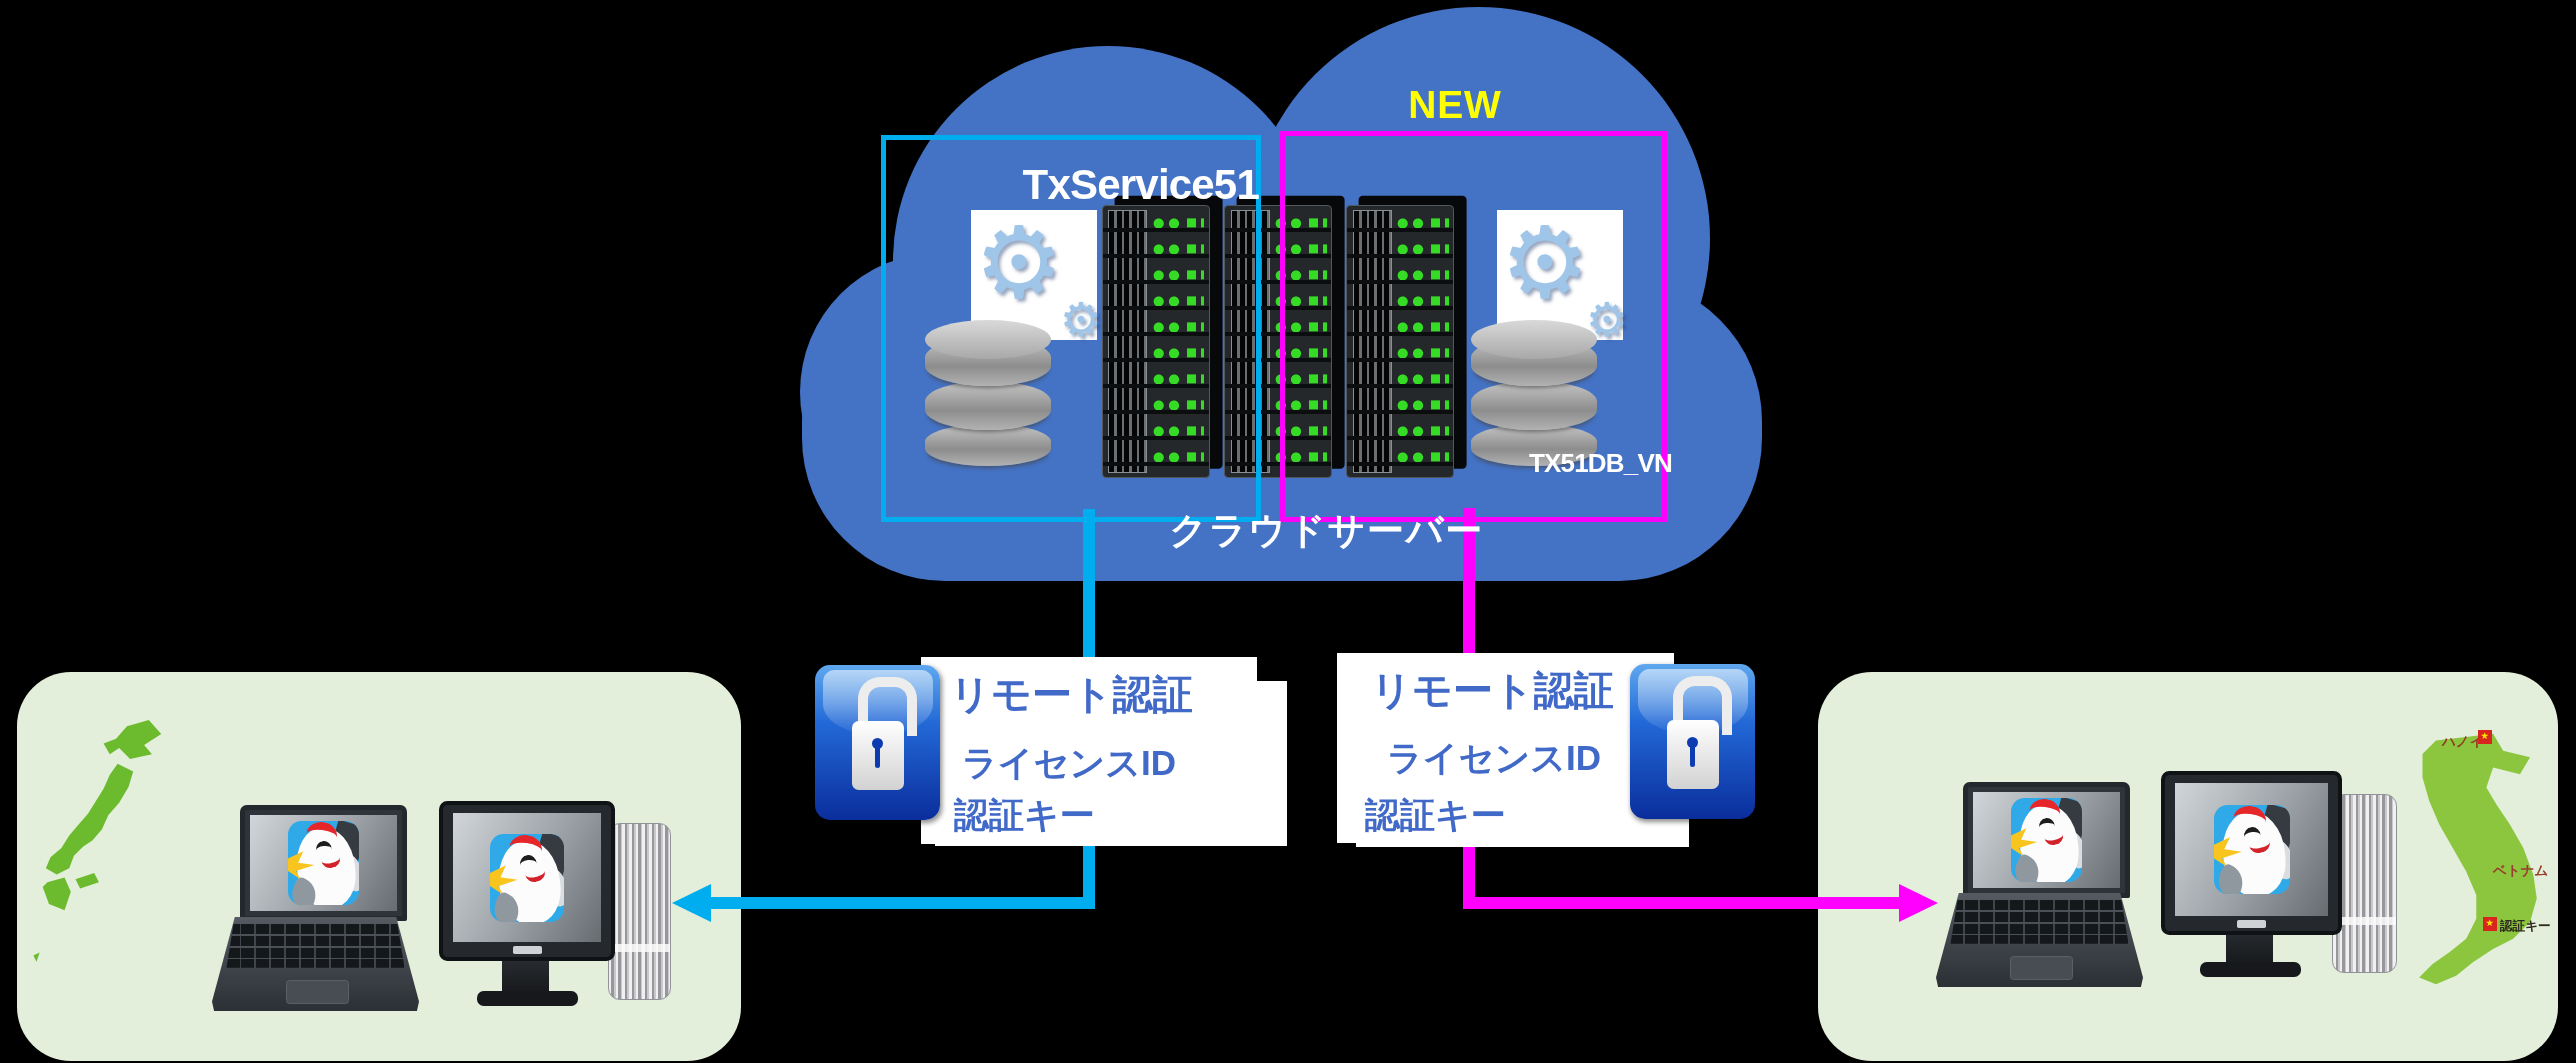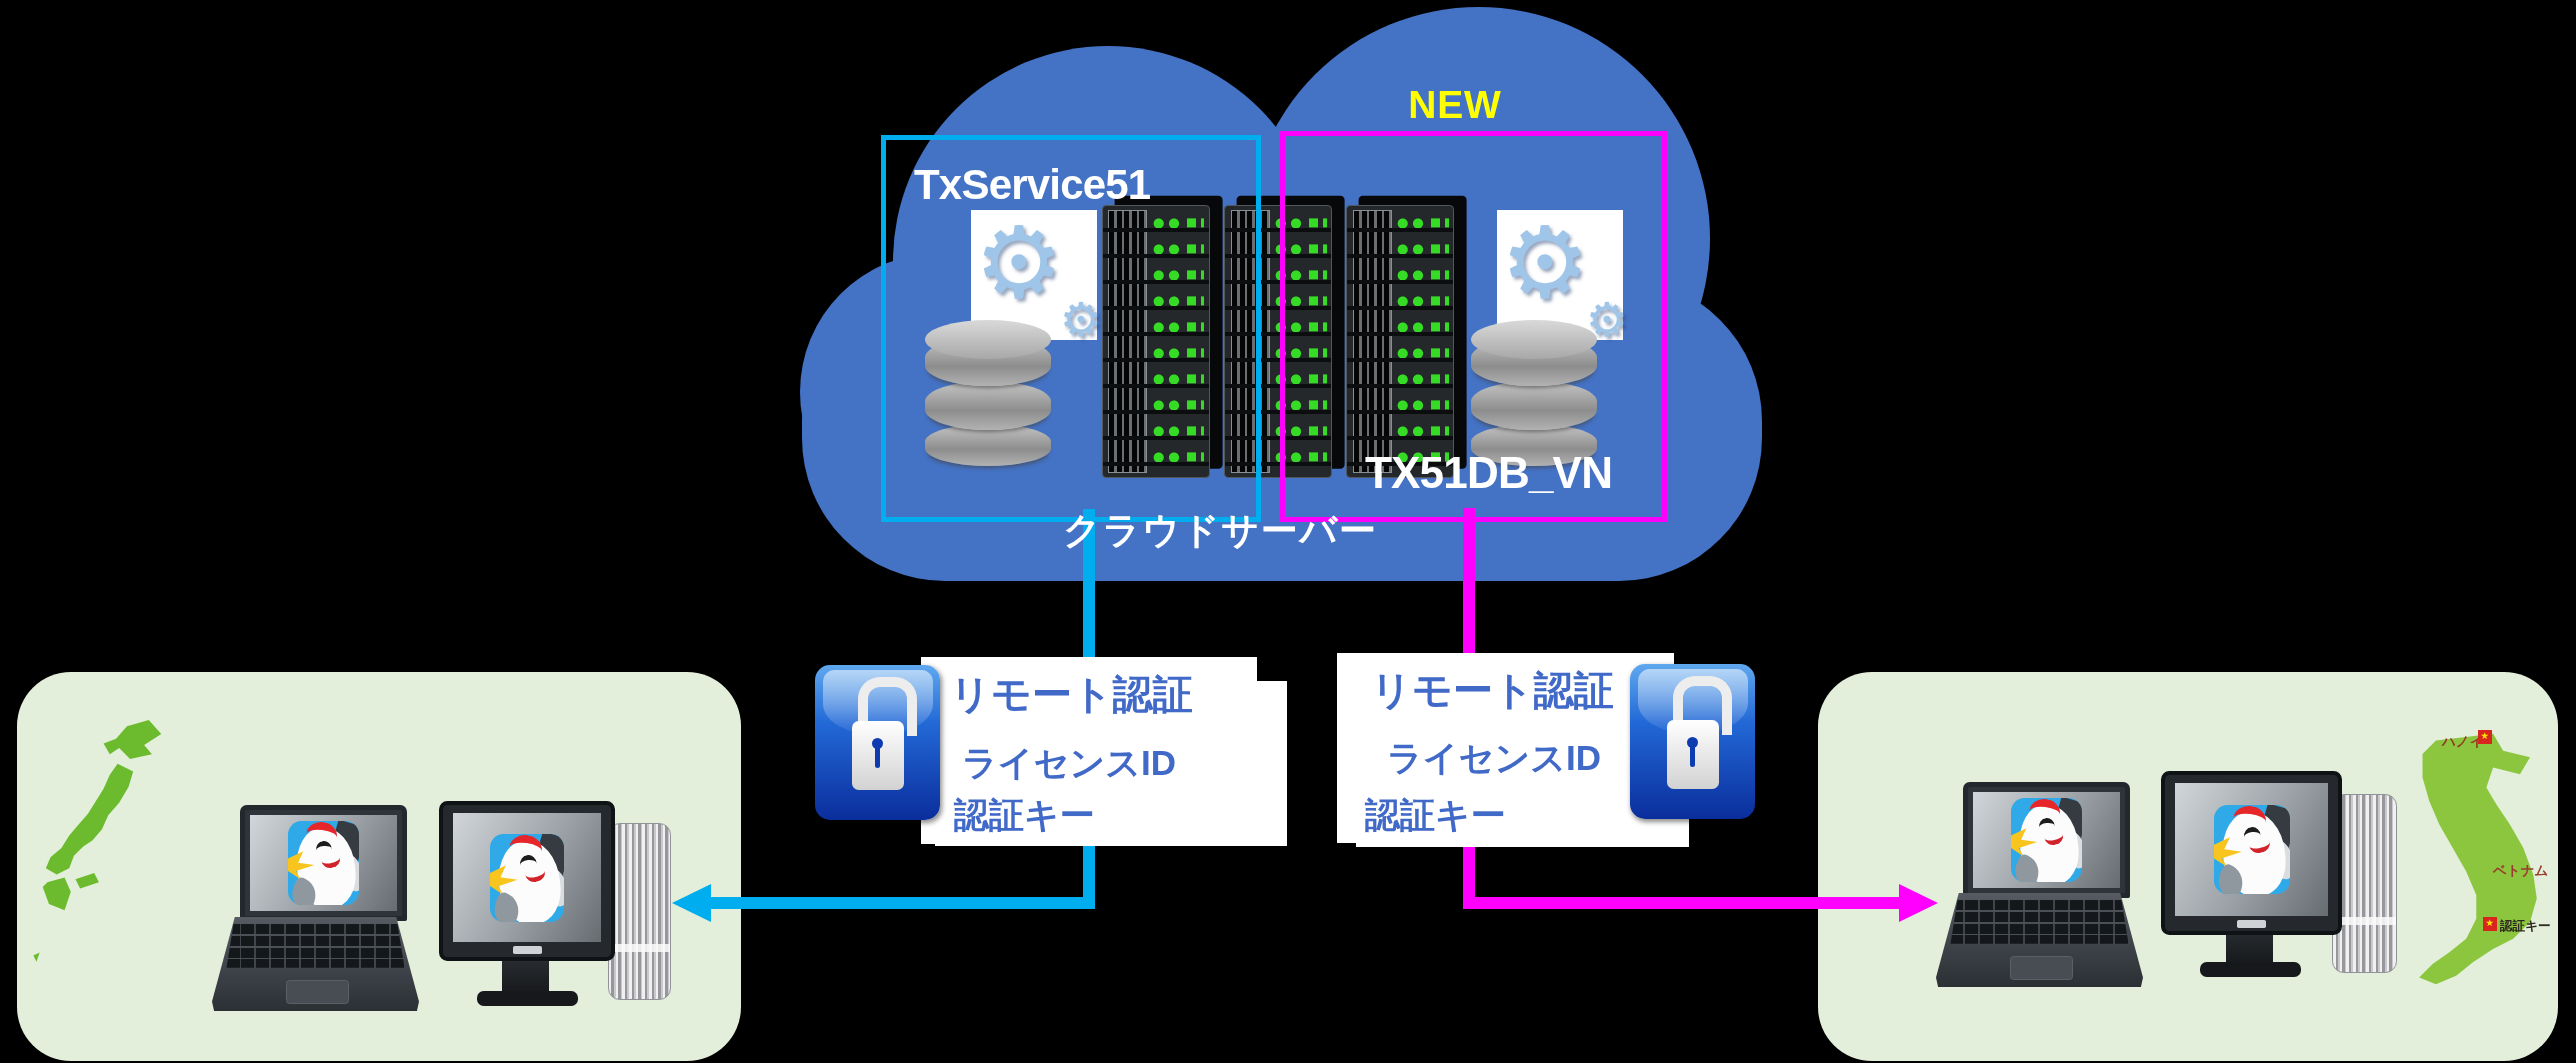--- a/index.html
+++ b/index.html
@@ -14,26 +14,26 @@
   #lobe-right{left:1247px;top:6.7px;width:463px;height:463px;}
   #cloud-base{position:absolute;left:802px;top:278px;width:960px;height:303px;
               background:#4472C4;border-radius:143px;z-index:1;}
 
   
   .frame{position:absolute;z-index:4;background:transparent;}
   #frame-current{left:881px;top:135px;width:370px;height:377px;border:5.9px solid #00AEEF;}
   #frame-new{left:1280px;top:131px;width:377px;height:381px;border:5.9px solid #FF00FF;}
 
   
-  .cloud-text{position:absolute;color:#fff;font-weight:700;text-align:left;
+  .cloud-text{position:absolute;color:#fff;font-weight:700;text-align:right;
               line-height:1.05;z-index:6;letter-spacing:-0.8px;}
   #t-svc1{left:914px;top:163px;width:345px;font-size:42px;}
   #t-svc2{left:1301px;top:162px;width:387px;font-size:42px;}
   #t-lic{left:873px;top:462px;width:303px;font-size:39px;}
-  #t-db2{left:1365px;top:450px;width:307px;font-size:44px;}
+  #t-db2{left:1365px;top:450px;width:307px;font-size:26px;}
   #t-cloud{left:1063px;top:512px;width:421px;font-size:37px;letter-spacing:1.7px;}
   #t-new{left:1371px;top:83px;width:168px;font-size:39px;color:#FFFF00;
          font-weight:700;text-align:center;position:absolute;z-index:6;letter-spacing:0.8px;}
 
   
   #racks{left:1099px;top:205px;width:387px;height:278px;z-index:2;}
   .tower{position:absolute;top:0;width:106px;height:271px;background:#24282b;
          border:1.7px solid #53585c;border-radius:4.2px;box-shadow:12.6px -9.3px 0 #070809;}
   #tower1{left:2.5px;} #tower2{left:125px;} #tower3{left:247px;}
   .vents{position:absolute;left:5.9px;top:4.2px;bottom:4.2px;width:37px;border:0.8px solid #8a8f93;

